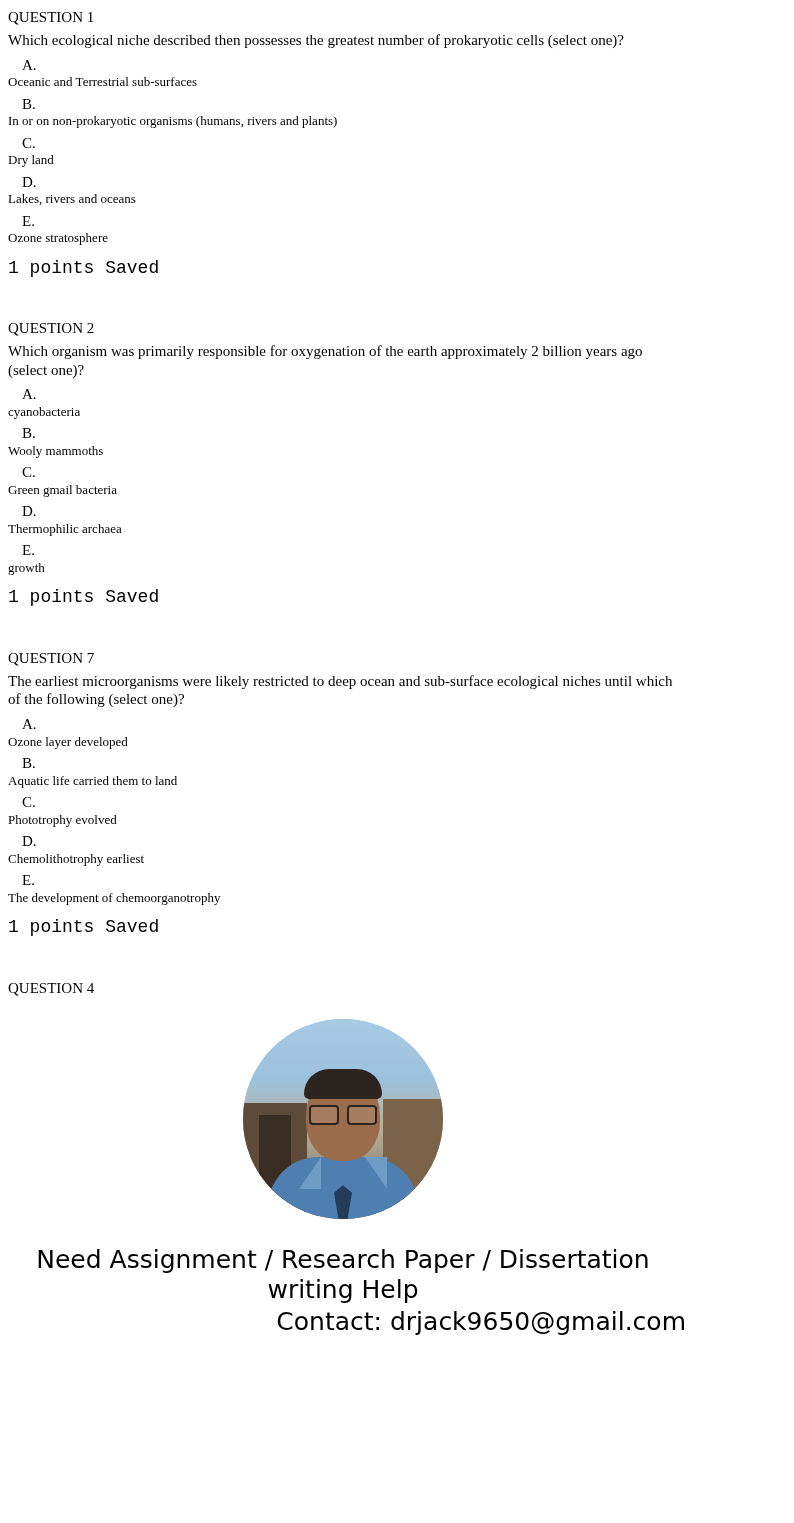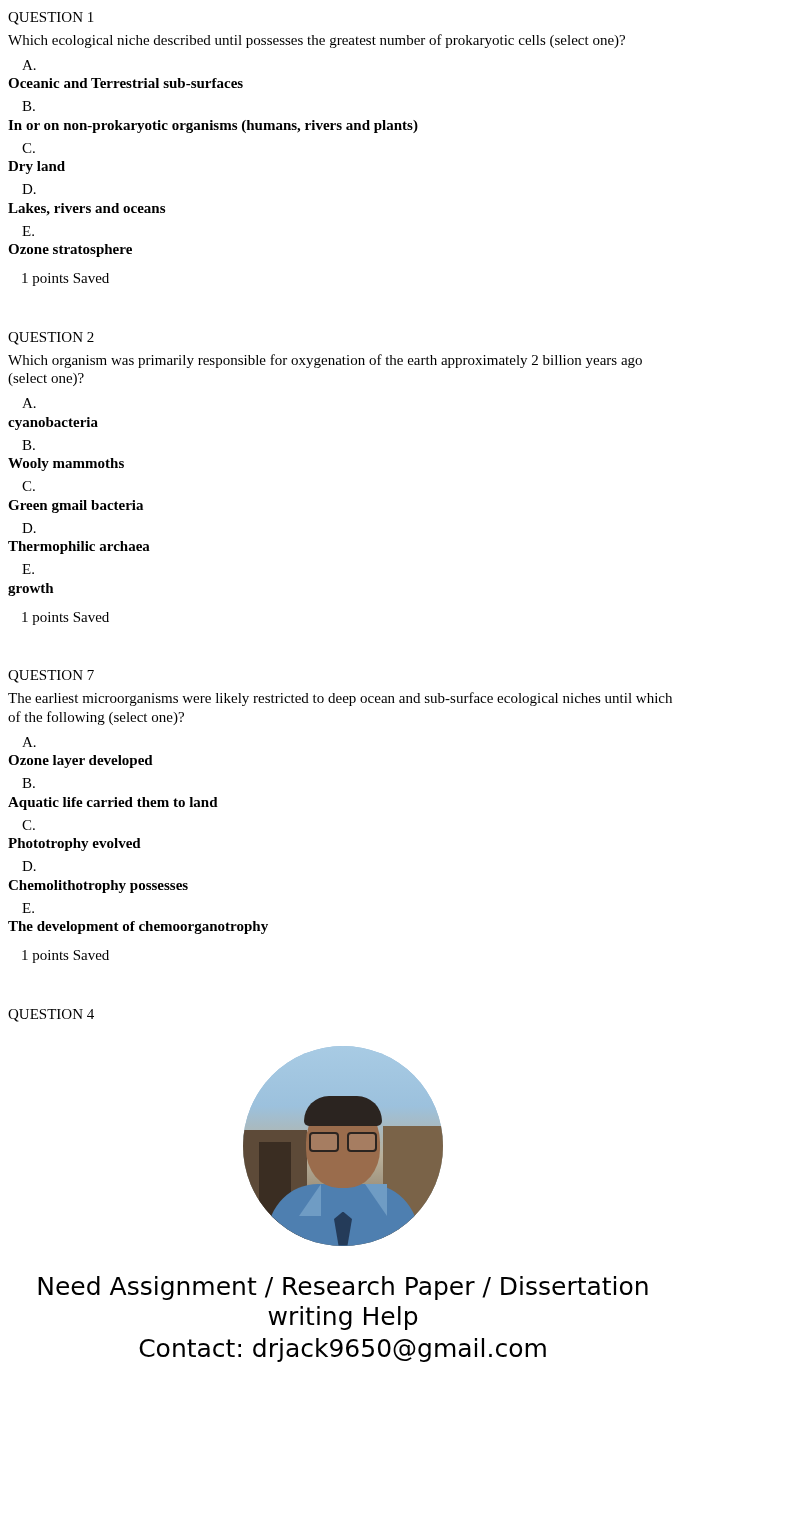--- a/index.html
+++ b/index.html
@@ -35,29 +35,29 @@
   .choice {
     margin: 0 0 4px 0;
   }
   .choice-letter {
     font-size: 15px;
     line-height: 1.25;
     padding-left: 14px;
     margin: 0;
   }
   .choice-text {
-    font-size: 15px;
+    font-size: 13px;
     line-height: 1.25;
     margin: 0;
-    font-weight: bold;
   }
   .points {
-    font-size: 15px;
-    line-height: 1.25;
-    margin: 10px 0 0 13px;
+    font-size: 18px;
+    line-height: 1.25;
+    margin: 10px 0 0 0;
+    font-family: Liberation Mono, monospace;
   }
   .q-block {
     margin-bottom: 0;
   }
   .q-block + .q-block .q-header {
     padding-top: 0;
     margin-top: 40px;
   }
   .clipped {
     max-height: 34px;
@@ -180,32 +180,33 @@
   .promo {
     font-family: "DejaVu Sans", sans-serif;
     font-weight: normal;
     font-size: 25px;
     line-height: 1.2;
     margin-top: 26px;
     color: #000;
   }
   .promo .line2 {
     margin-top: 2px;
+    text-align: right;
   }
 </style>
 </head>
 <body>
 
 <div class="page">
 
   <div class="quiz">
 
     <div class="q-block">
       <p class="q-header">QUESTION 1</p>
-      <p class="q-stem">Which ecological niche described until possesses the greatest number of prokaryotic cells (select one)?</p>
+      <p class="q-stem">Which ecological niche described then possesses the greatest number of prokaryotic cells (select one)?</p>
       <div class="choice">
         <p class="choice-letter">A.</p>
         <p class="choice-text">Oceanic and Terrestrial sub-surfaces</p>
       </div>
       <div class="choice">
         <p class="choice-letter">B.</p>
         <p class="choice-text">In or on non-prokaryotic organisms (humans, rivers and plants)</p>
       </div>
       <div class="choice">
         <p class="choice-letter">C.</p>
@@ -258,21 +259,21 @@
       <div class="choice">
         <p class="choice-letter">B.</p>
         <p class="choice-text">Aquatic life carried them to land</p>
       </div>
       <div class="choice">
         <p class="choice-letter">C.</p>
         <p class="choice-text">Phototrophy evolved</p>
       </div>
       <div class="choice">
         <p class="choice-letter">D.</p>
-        <p class="choice-text">Chemolithotrophy possesses</p>
+        <p class="choice-text">Chemolithotrophy earliest</p>
       </div>
       <div class="choice">
         <p class="choice-letter">E.</p>
         <p class="choice-text">The development of chemoorganotrophy</p>
       </div>
       <p class="points">1 points Saved</p>
     </div>
 
     <div class="q-block">
       <p class="q-header">QUESTION 4</p>

